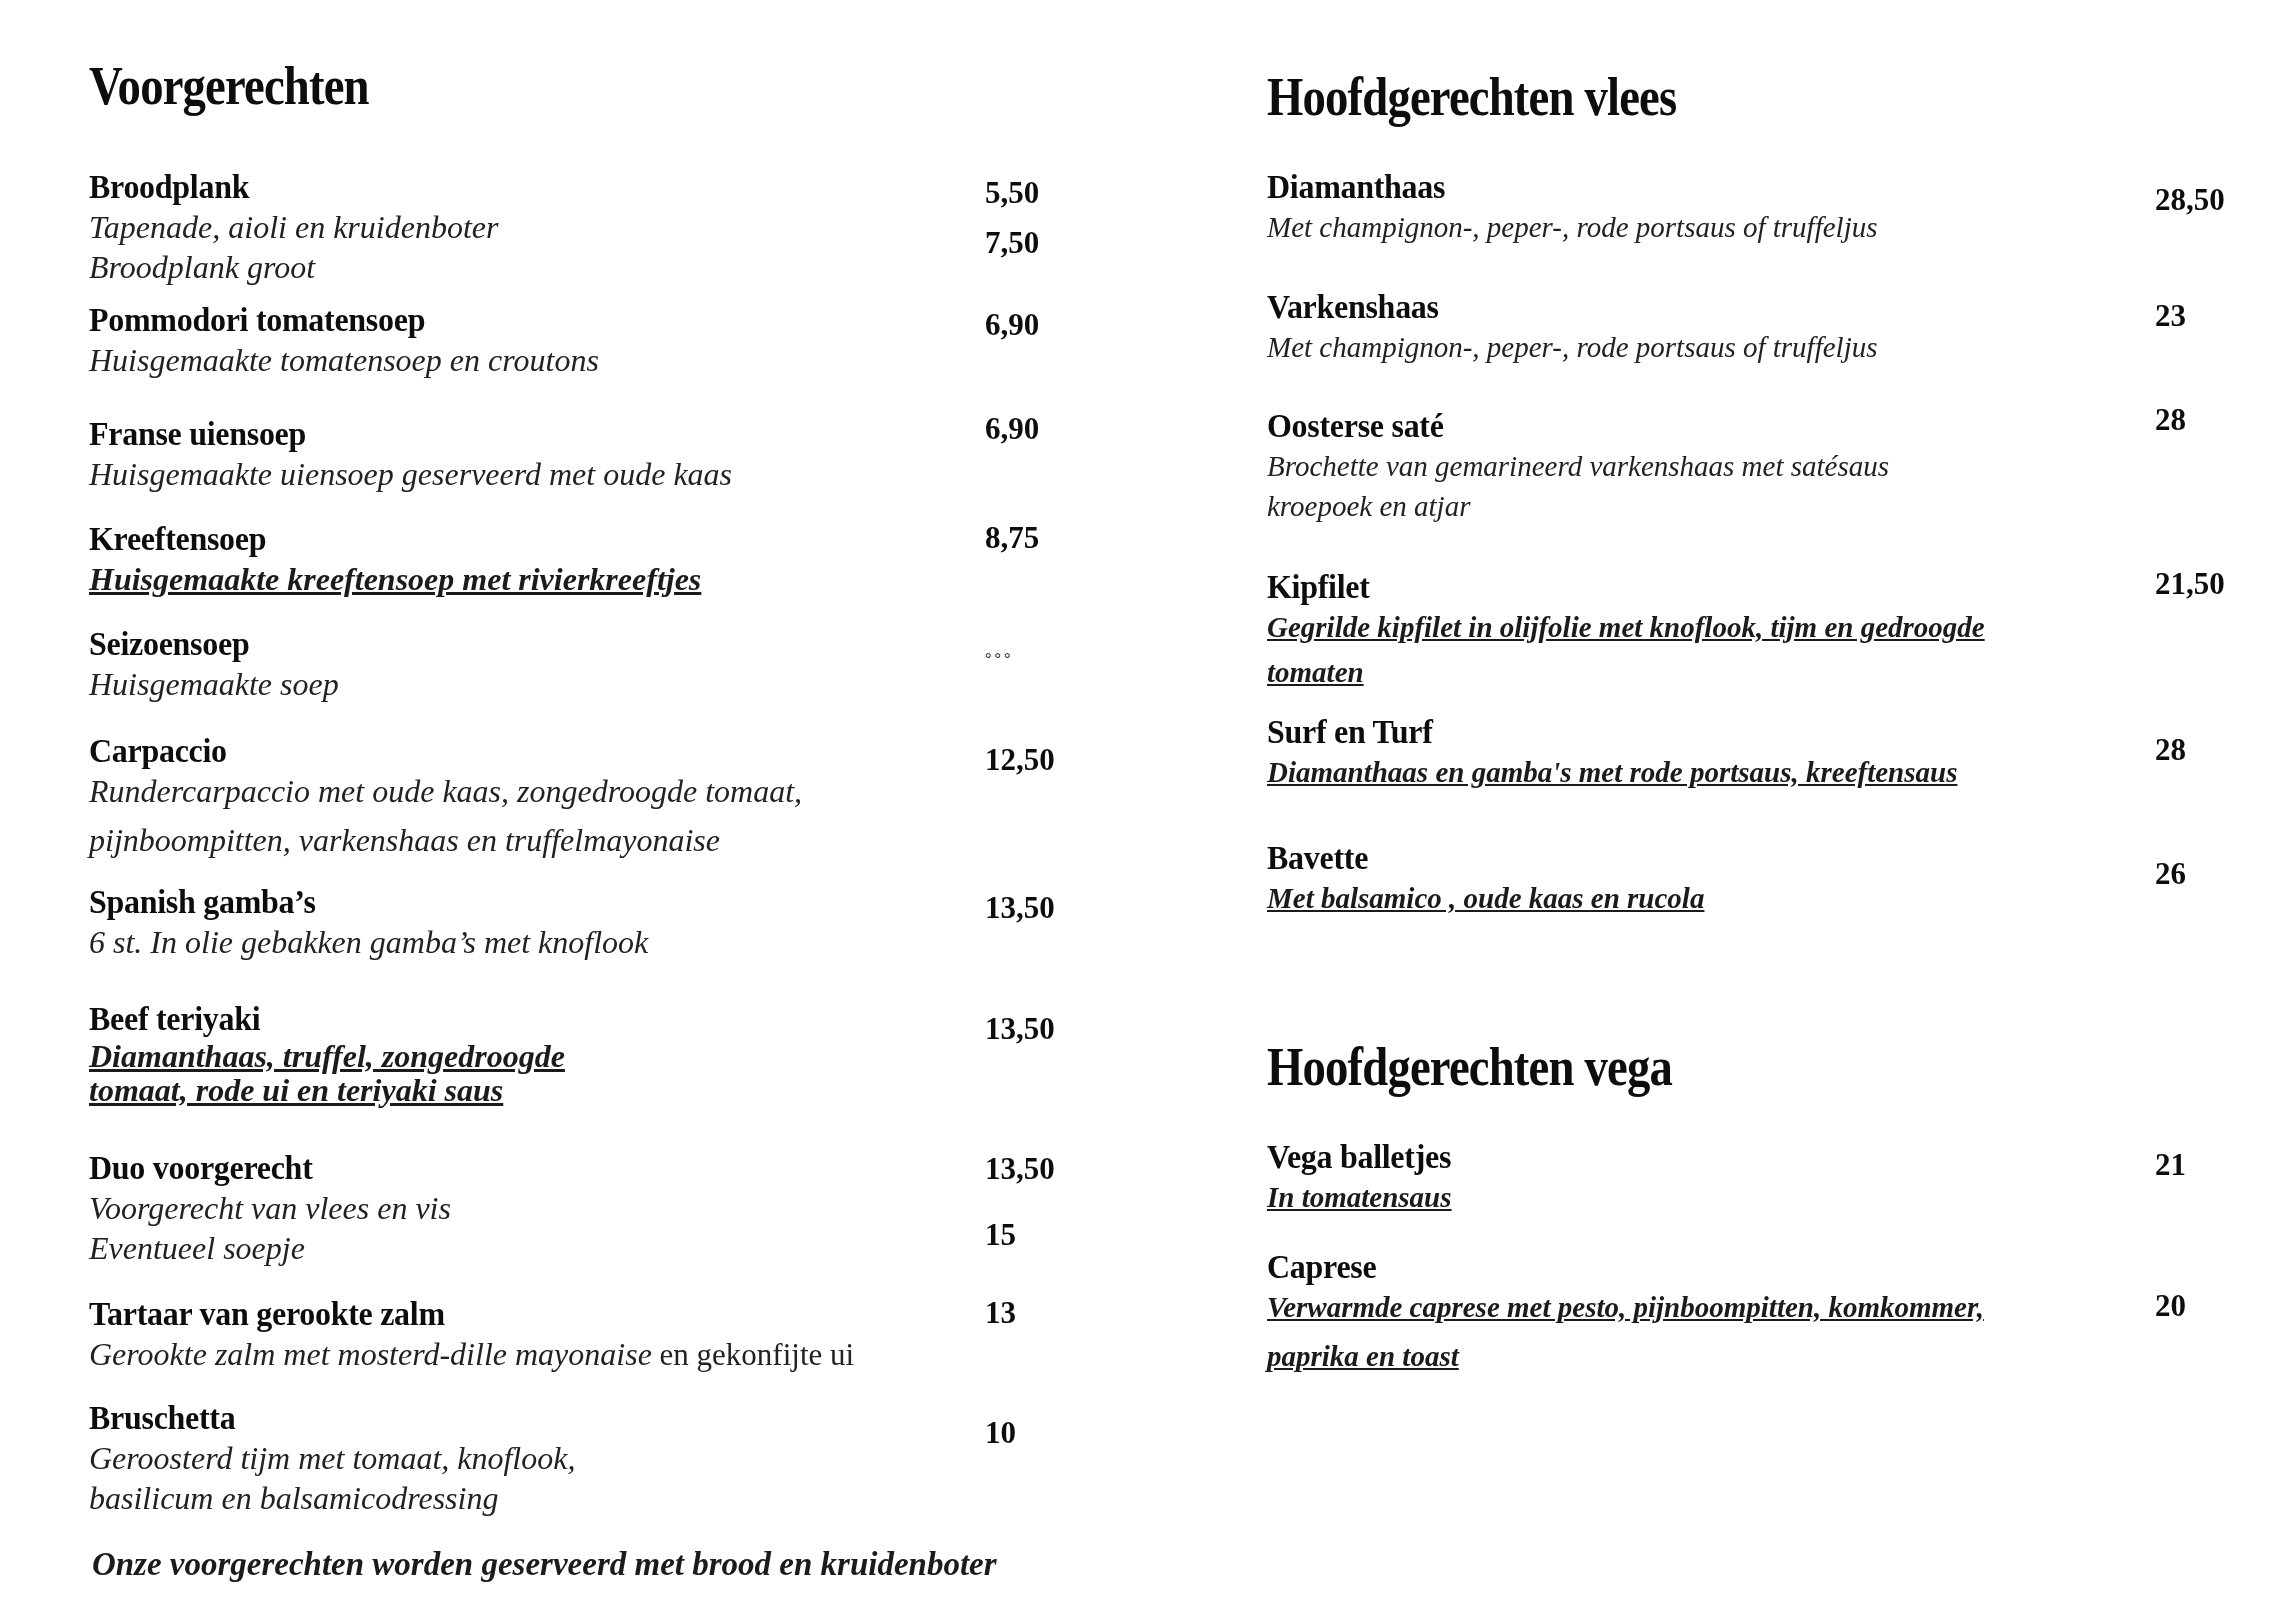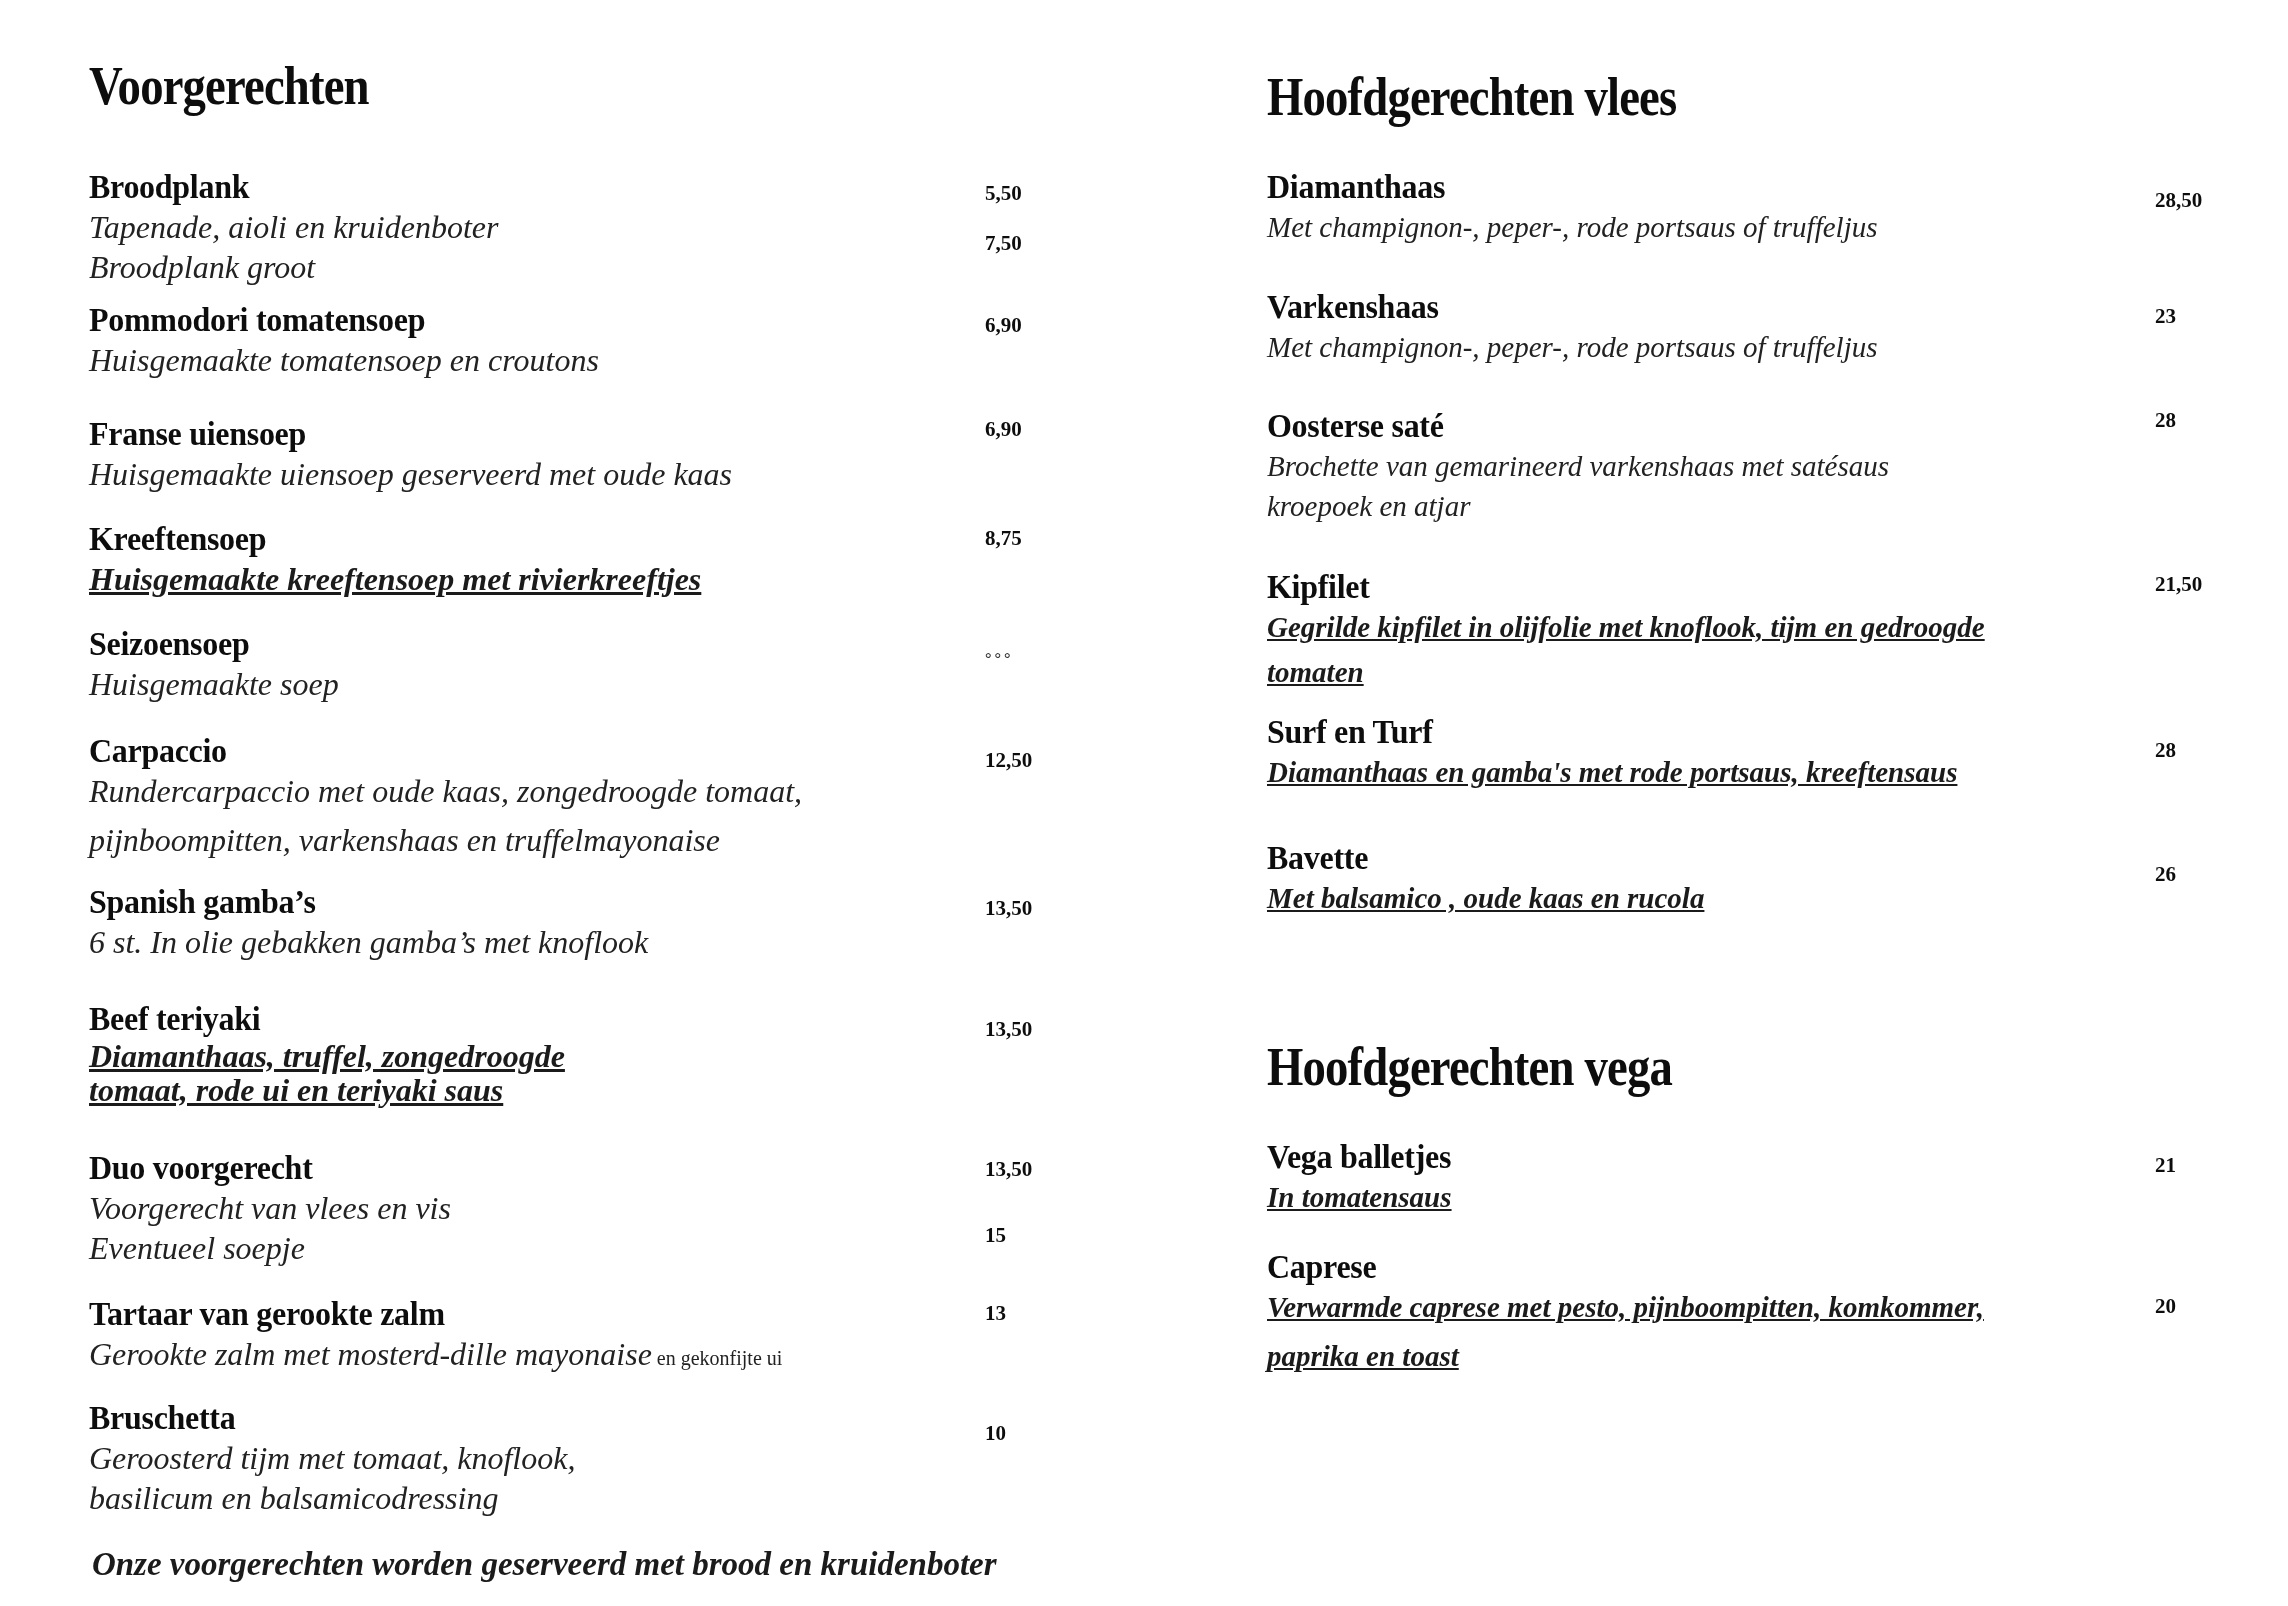--- a/index.html
+++ b/index.html
@@ -17,23 +17,23 @@
     transform:scaleX(0.85);transform-origin:left center;color:#0d0d0d;
   }
   .item{position:absolute;left:0;right:0;}
   .nm{
     font-weight:bold;font-size:33px;line-height:40px;letter-spacing:-0.3px;
     color:#0d0d0d;white-space:nowrap;transform:scaleX(0.97);transform-origin:left center;
   }
   .desc{font-style:italic;font-size:32px;line-height:40px;color:#222;white-space:nowrap;}
   .col-right .desc{font-size:29px;}
   .desc.b{font-weight:bold;color:#1b1b1b;text-decoration:underline;}
-  .desc .upright{font-style:normal;font-size:20px;margin-top:46px;}
+  .desc .upright{font-style:normal;font-size:31px;margin-top:46px;}
   .pr{
-    position:absolute;font-weight:bold;font-size:21px;line-height:40px;color:#0d0d0d;
+    position:absolute;font-weight:bold;font-size:31px;line-height:40px;color:#0d0d0d;
     white-space:nowrap;
   }
   .col-left .pr{left:896px;}
   .col-right .pr{left:888px;}
   .pr.dots{font-size:16.4px;letter-spacing:2.9px;color:#333;}
   .footnote{
     position:absolute;left:2.9px;font-style:italic;font-weight:bold;font-size:33px;
     line-height:40px;color:#1b1b1b;white-space:nowrap;
   }
   .mt9{margin-top:8.7px;} .mt7{margin-top:6.8px;} .mt5{margin-top:4.8px;}

